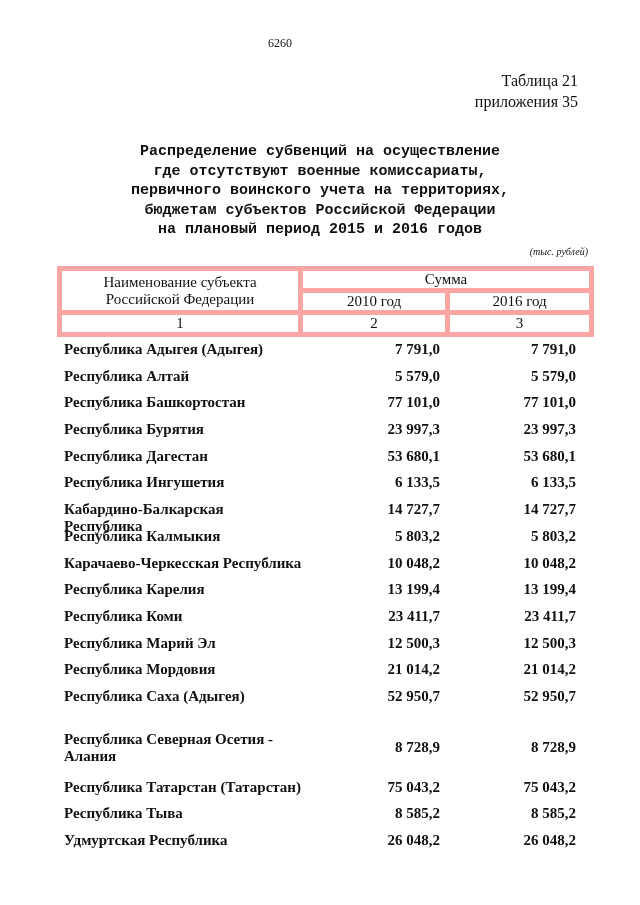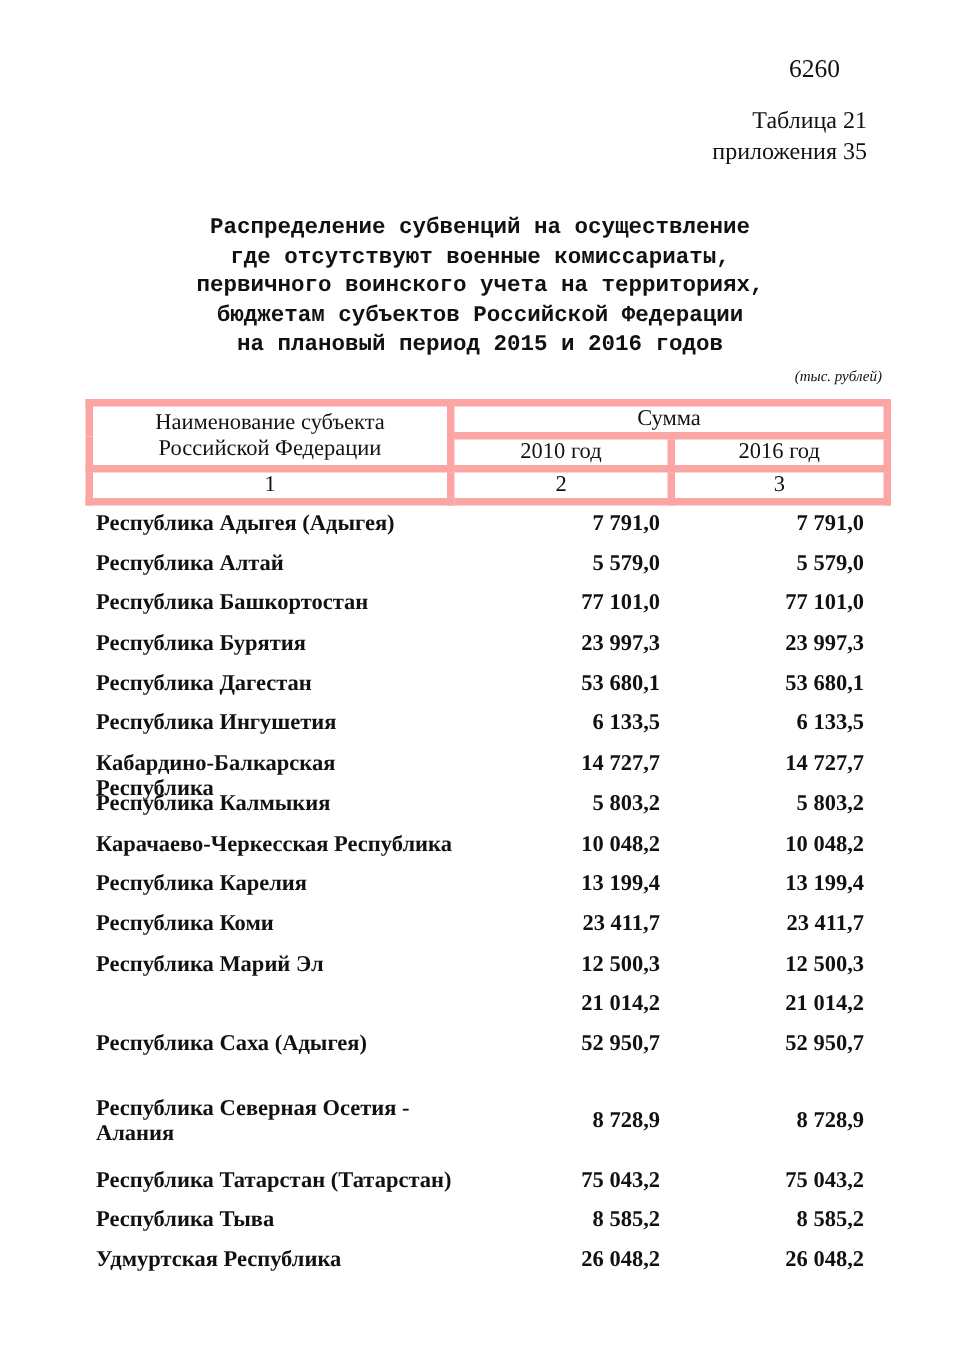--- a/index.html
+++ b/index.html
@@ -3,21 +3,21 @@
 <meta charset="utf-8">
 <style>
   html, body { margin: 0; padding: 0; background: #ffffff; }
   body {
     width: 640px; height: 905px; position: relative; overflow: hidden;
     font-family: "Liberation Serif", "DejaVu Serif", serif;
     color: #111111;
   }
   .page-number {
     position: absolute; left: 0; width: 560px; top: 36px;
-    text-align: right; font-size: 17px;
+    text-align: center; font-size: 12px;
   }
   .table-ref {
     position: absolute; right: 62px; top: 70px;
     text-align: right; font-size: 16px; line-height: 21px;
   }
   .doc-title {
     position: absolute; left: 0; width: 640px; top: 142px;
     text-align: center; font-size: 15px; font-weight: bold; line-height: 19.5px; font-family: Liberation Mono, monospace;
   }
   .units {
@@ -141,20 +141,21 @@
       <div class="name">Республика Коми</div>
       <div class="v1">23 411,7</div>
       <div class="v2">23 411,7</div>
     </div>
     <div class="row">
       <div class="name">Республика Марий Эл</div>
       <div class="v1">12 500,3</div>
       <div class="v2">12 500,3</div>
     </div>
     <div class="row">
+      <div class="name">Республика Мордовия</div>
       <div class="v1">21 014,2</div>
       <div class="v2">21 014,2</div>
     </div>
     <div class="row">
       <div class="name">Республика Саха (Адыгея)</div>
       <div class="v1">52 950,7</div>
       <div class="v2">52 950,7</div>
     </div>
     <div class="row two-line">
       <div class="name">Республика Северная Осетия - Алания</div>

